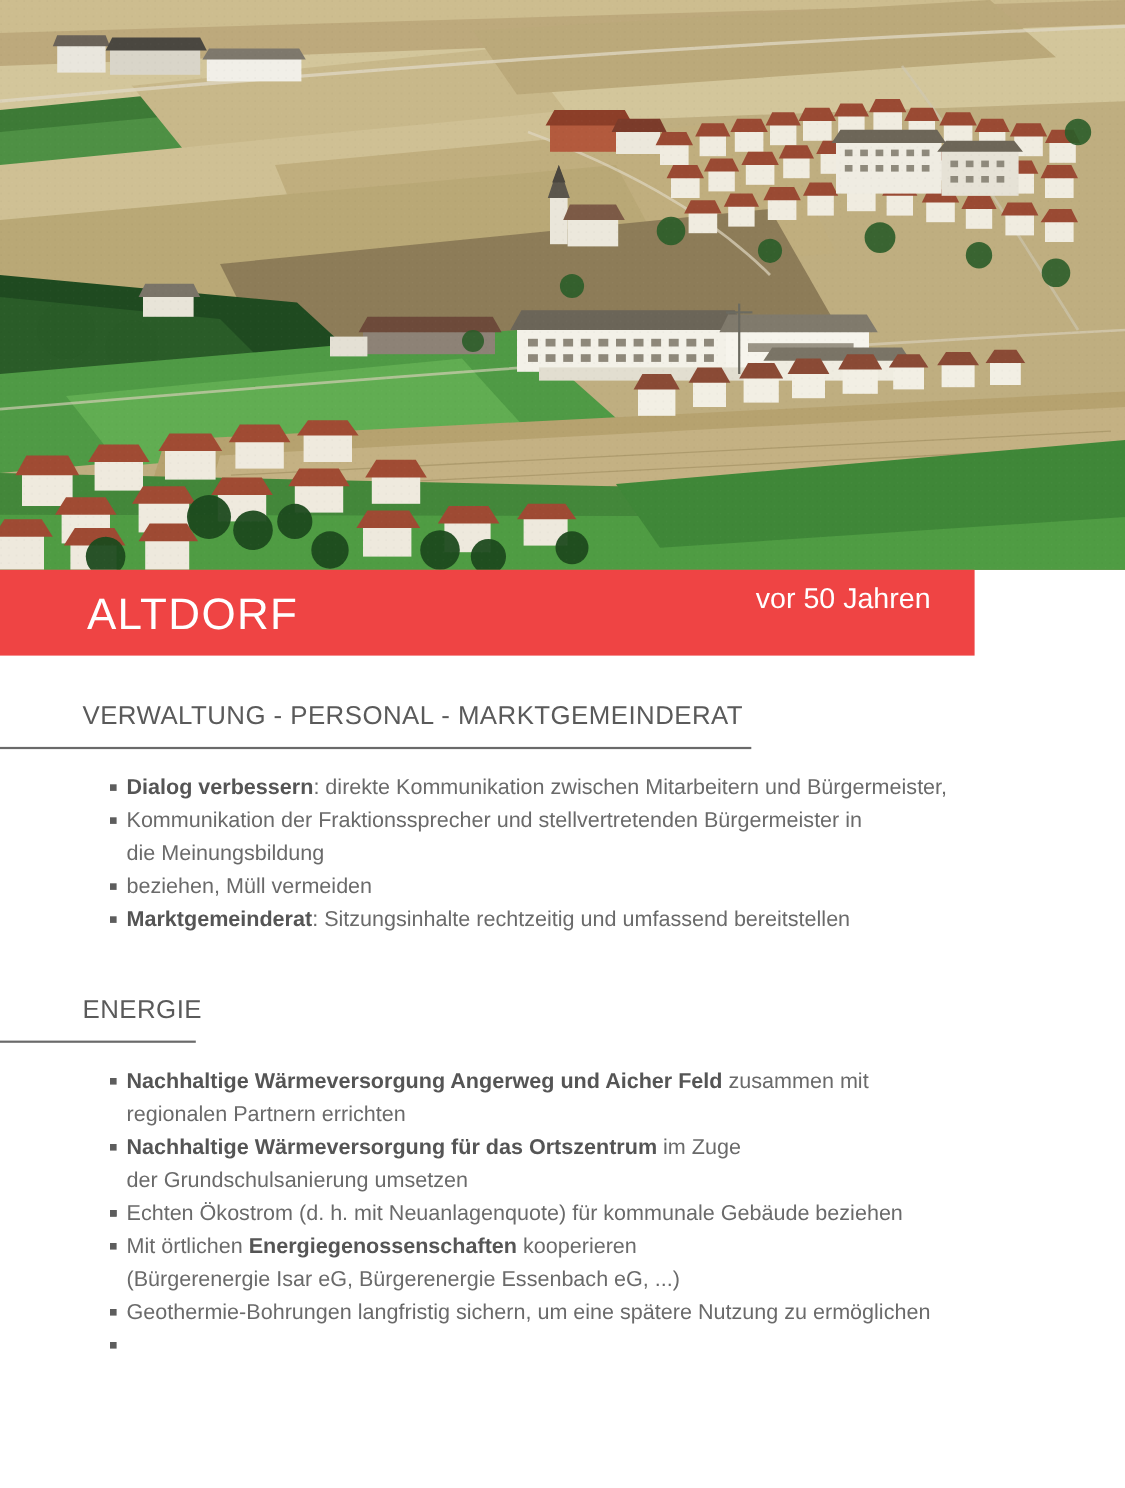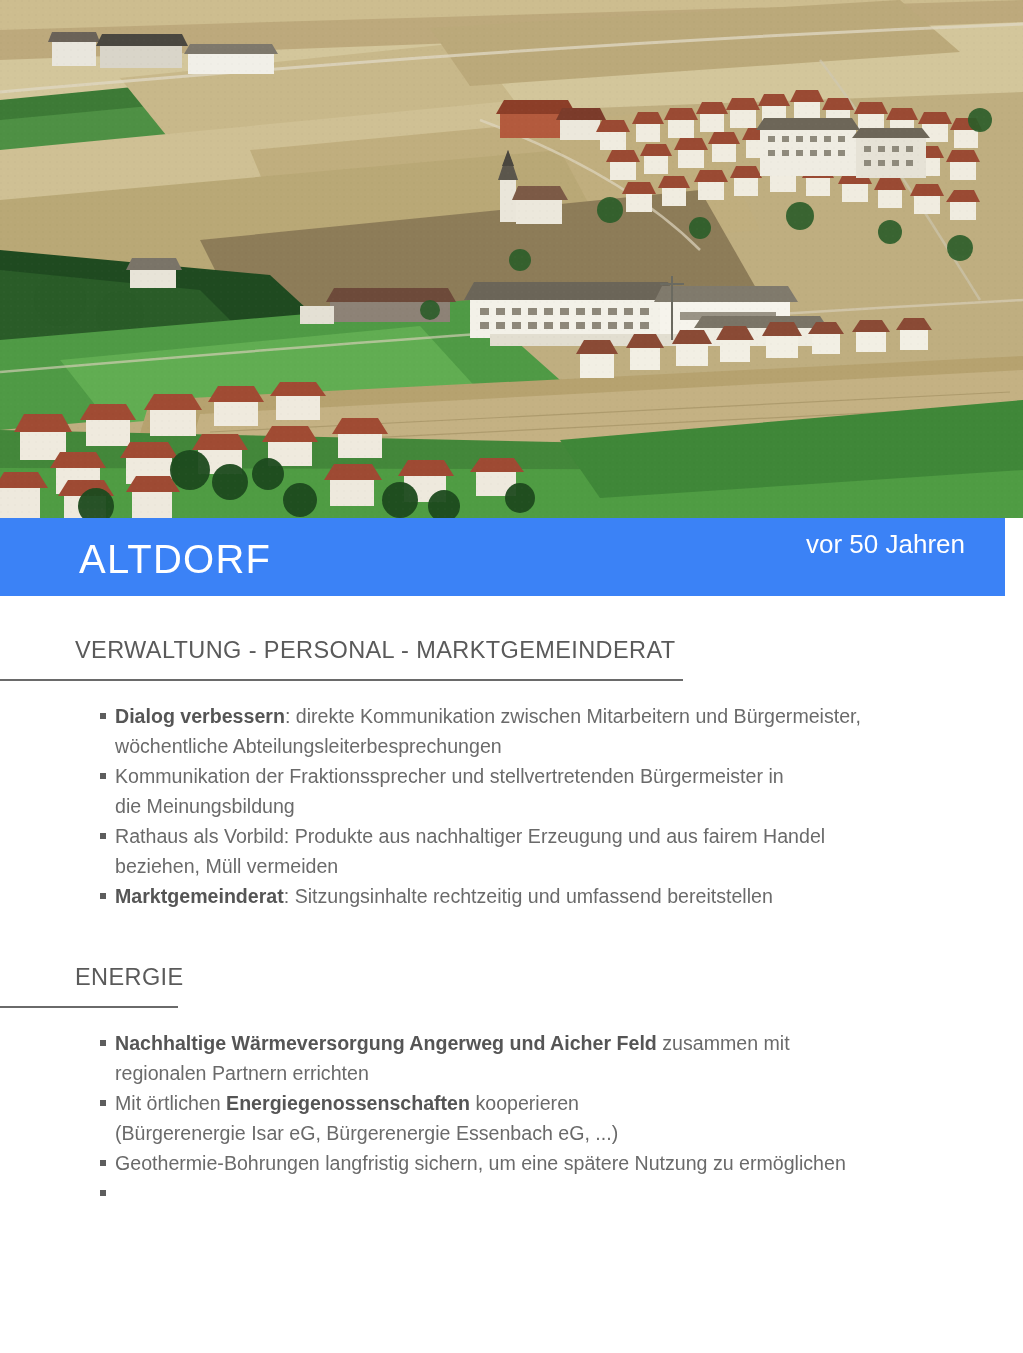--- a/index.html
+++ b/index.html
@@ -27,23 +27,23 @@
     position: absolute;
     inset: 0;
     width: 100%;
     height: 100%;
     display: block;
   }
 
   
   .banner {
     position: relative;
-    width: 1005px;
+    width: 886px;
     height: 78px;
-    background: #3b82f6;
+    background: #ef4444;
     box-sizing: border-box;
   }
   .banner-title {
     position: absolute;
     left: 79px;
     top: 50%;
     transform: translateY(-46%);
     font-size: 40px;
     letter-spacing: 1.2px;
     font-weight: 300;
@@ -478,30 +478,28 @@
   <div class="section">
     <div class="section-head">
       <span class="section-title">VERWALTUNG - PERSONAL - MARKTGEMEINDERAT</span>
     </div>
     <div class="section-rule wide"></div>
 
     <ul class="bullets">
       <li class="bullet">
         <span class="marker"></span>
         <b>Dialog verbessern</b><span>: direkte Kommunikation zwischen Mitarbeitern und Bürgermeister,</span>
-        <span class="line2">wöchentliche Abteilungsleiterbesprechungen</span>
       </li>
       <li class="bullet">
         <span class="marker"></span>
         <span>Kommunikation der Fraktionssprecher und stellvertretenden Bürgermeister in</span>
         <span class="line2">die Meinungsbildung</span>
       </li>
       <li class="bullet">
         <span class="marker"></span>
-        <span>Rathaus als Vorbild: Produkte aus nachhaltiger Erzeugung und aus fairem Handel</span>
         <span class="line2">beziehen, Müll vermeiden</span>
       </li>
       <li class="bullet">
         <span class="marker"></span>
         <b>Marktgemeinderat</b><span>: Sitzungsinhalte rechtzeitig und umfassend bereitstellen</span>
       </li>
     </ul>
   </div>
 
   <div class="section">
@@ -511,20 +509,29 @@
     <div class="section-rule narrow"></div>
 
     <ul class="bullets">
       <li class="bullet">
         <span class="marker"></span>
         <b>Nachhaltige Wärmeversorgung Angerweg und Aicher Feld</b><span> zusammen mit</span>
         <span class="line2">regionalen Partnern errichten</span>
       </li>
       <li class="bullet">
         <span class="marker"></span>
+        <b>Nachhaltige Wärmeversorgung für das Ortszentrum</b><span> im Zuge</span>
+        <span class="line2">der Grundschulsanierung umsetzen</span>
+      </li>
+      <li class="bullet">
+        <span class="marker"></span>
+      </li>
+      <li class="bullet">
+        <span class="marker"></span>
+        <span>Echten Ökostrom (d. h. mit Neuanlagenquote) für kommunale Gebäude beziehen</span>
       </li>
       <li class="bullet">
         <span class="marker"></span>
         <span>Mit örtlichen </span><b>Energiegenossenschaften</b><span> kooperieren</span>
         <span class="line2">(Bürgerenergie Isar eG,  Bürgerenergie Essenbach eG, ...)</span>
       </li>
       <li class="bullet">
         <span class="marker"></span>
         <span>Geothermie-Bohrungen langfristig sichern, um eine spätere Nutzung zu ermöglichen</span>
       </li>

